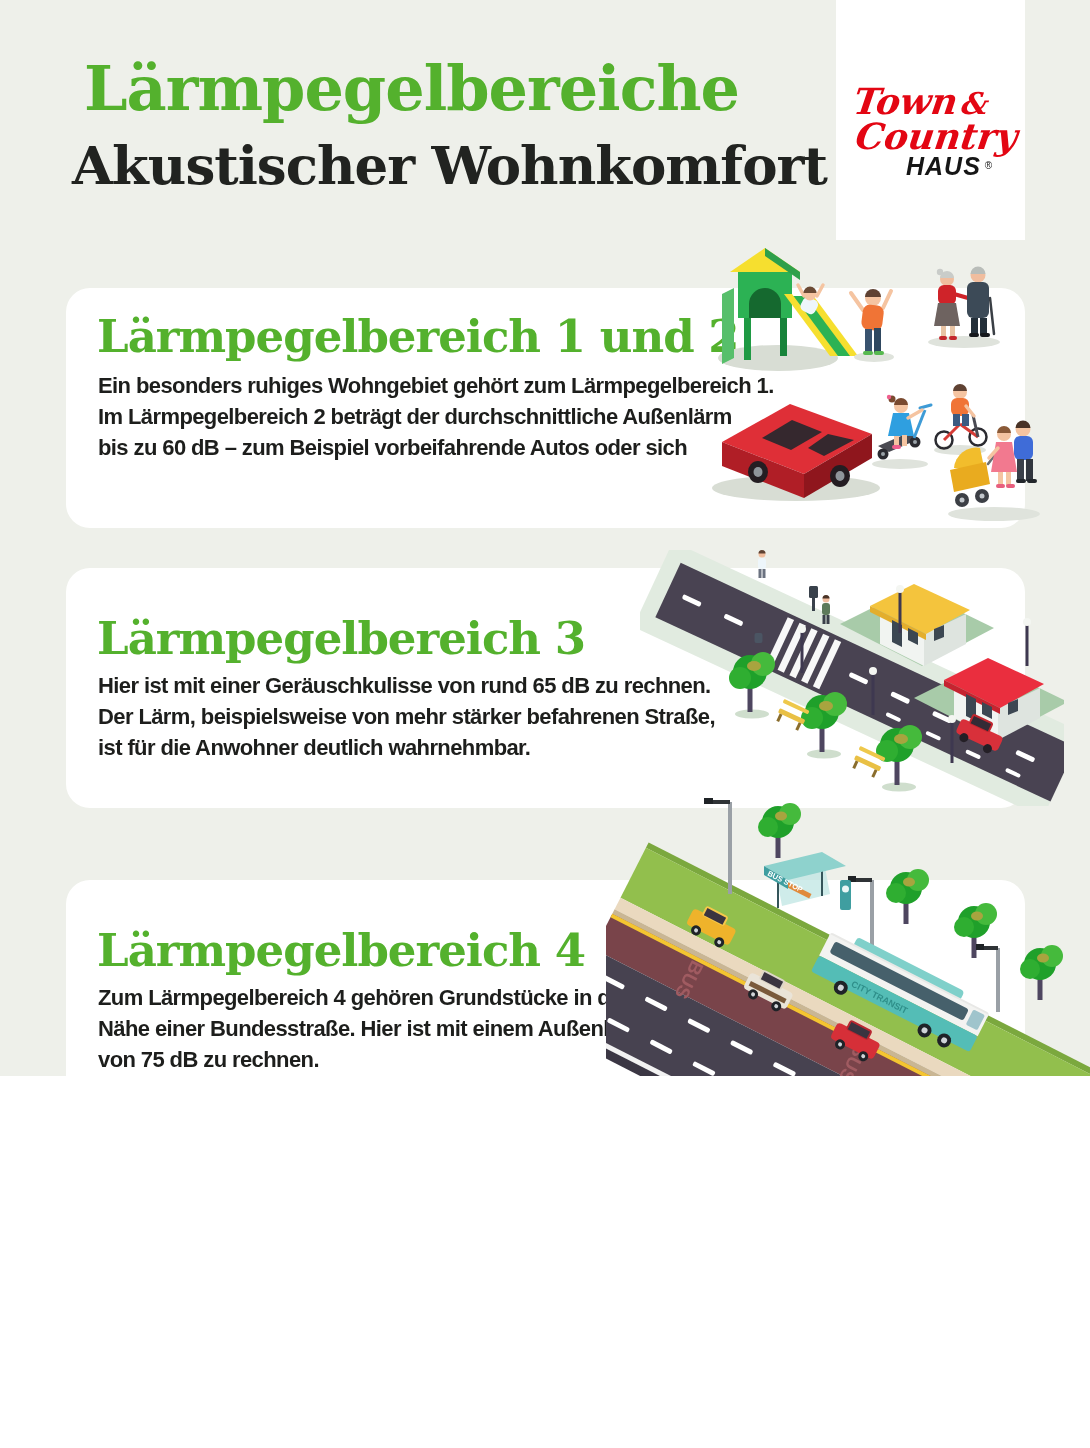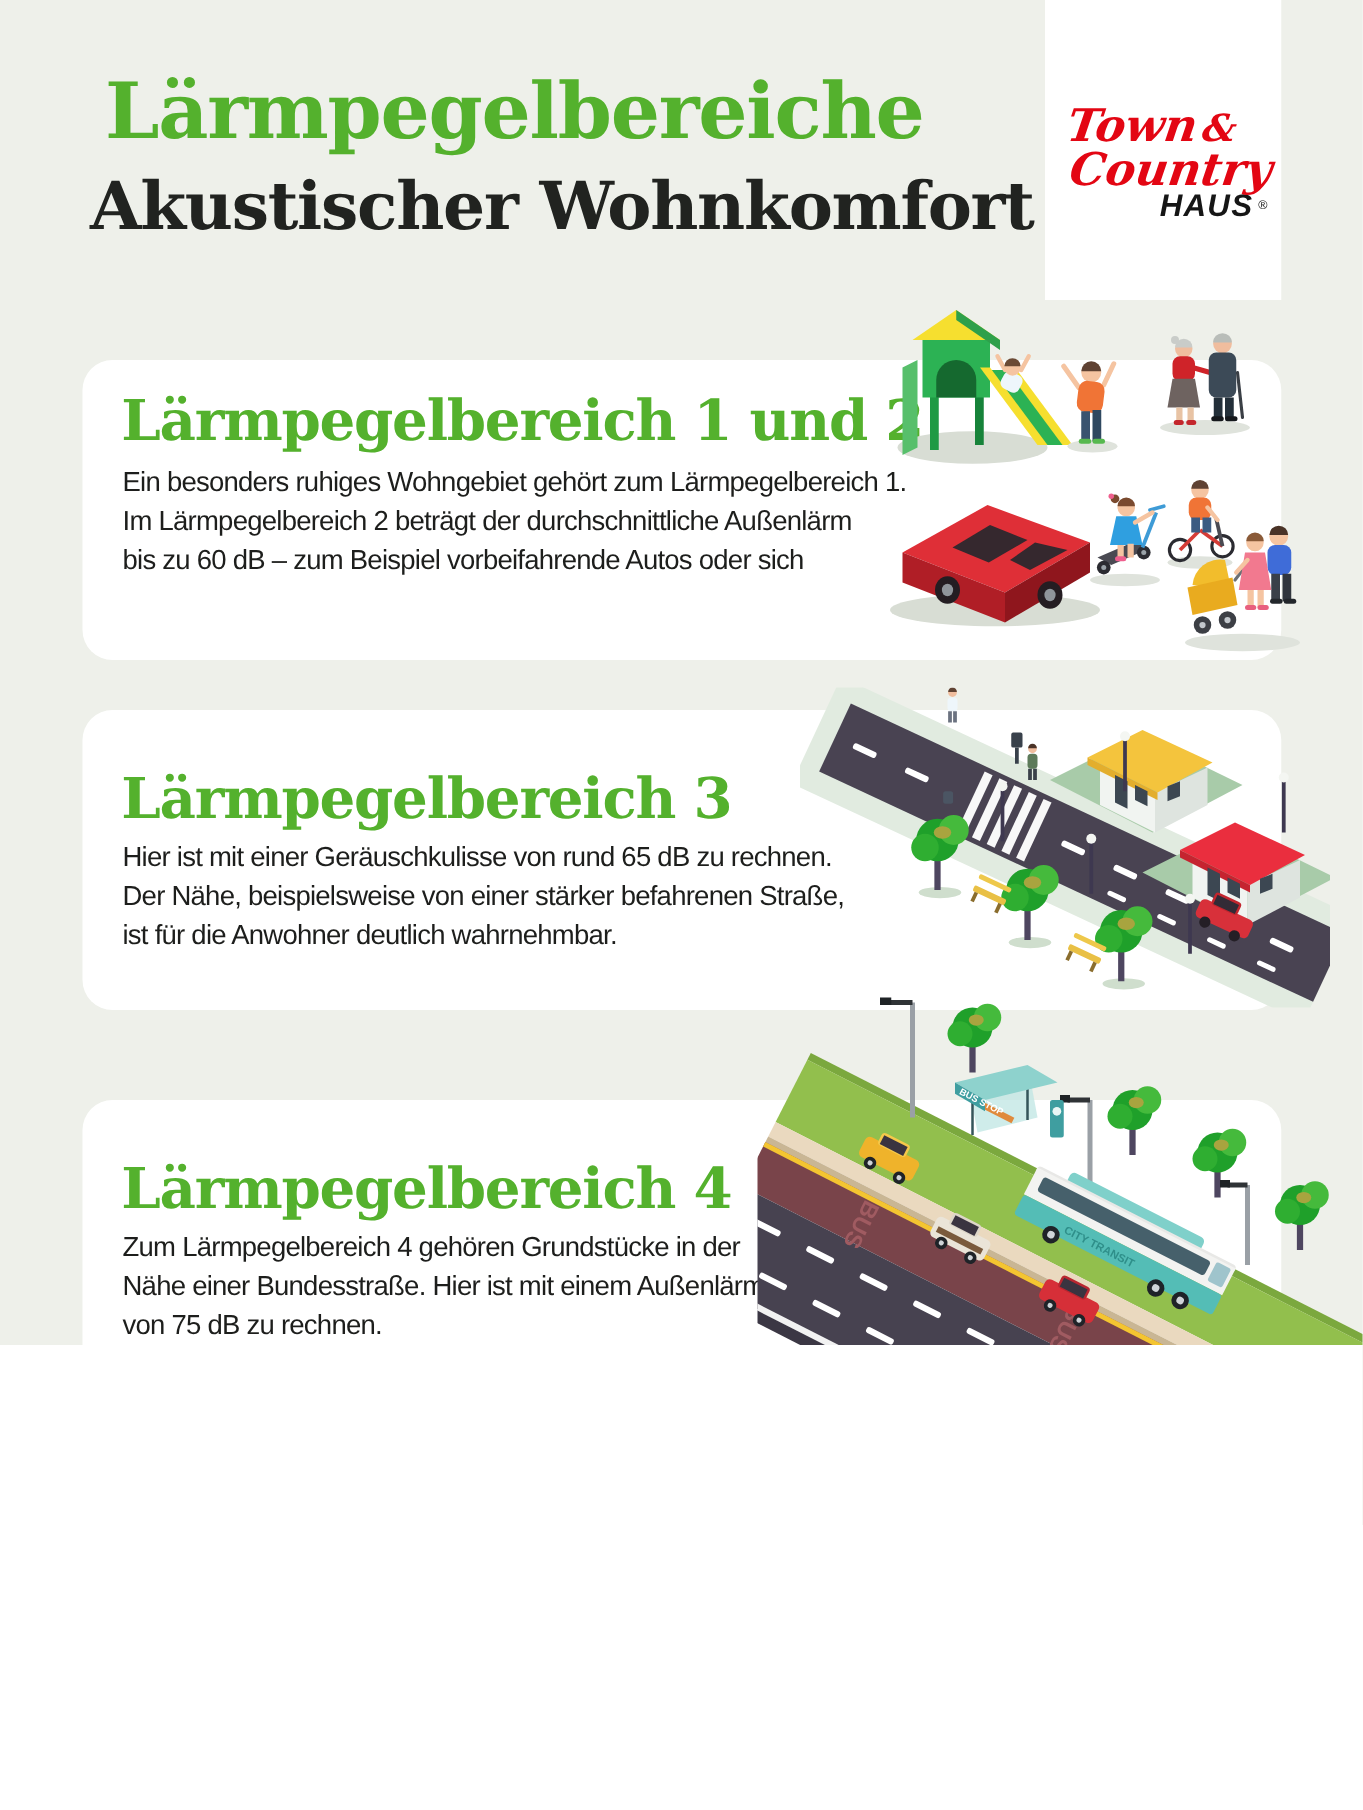--- a/index.html
+++ b/index.html
@@ -14,32 +14,32 @@
     font-family:"DejaVu Serif",serif;font-weight:700;font-size:53px;line-height:1.05;
     letter-spacing:-1px;color:#212320;}
   
   .logo-box{position:absolute;left:836px;top:0;width:189px;height:240px;background:#fff;}
   .logo{position:absolute;left:18px;top:86px;width:160px;}
   .logo .script{font-family:"DejaVu Serif",serif;font-style:italic;font-weight:700;
     color:var(--logo-red,#E30613);display:inline-block;transform:skewX(-8deg);}
   .logo-row1{font-size:36px;line-height:30px;}
   .logo-row1 .amp{font-size:30px;margin-left:4px;}
   .logo-row2{font-size:36px;line-height:34px;margin-left:2px;}
-  .logo-row3{margin-left:52px;margin-top:-2px;text-align:right;}
+  .logo-row3{margin-left:52px;margin-top:-2px;}
   .logo-row3 .haus{font-family:"Liberation Sans",sans-serif;font-style:italic;font-weight:700;
     font-size:25px;letter-spacing:1px;color:#161616;}
   .logo-row3 .reg{font-size:10px;color:#161616;vertical-align:6px;margin-left:4px;}
   
   .card{position:absolute;left:66px;width:959px;height:240px;background:var(--card,#FFFFFF);
     border-radius:24px;z-index:1;}
   .card-heading{position:absolute;left:31px;margin:0;font-family:"DejaVu Serif",serif;
     font-weight:700;font-size:45px;letter-spacing:-1px;color:var(--heading-green,#54B12D);}
   .card1 .card-heading{top:22px;}
   .card2 .card-heading,.card3 .card-heading,.card4 .card-heading{top:44px;}
-  .card-body{position:absolute;left:32px;font-size:22px;font-weight:400;
+  .card-body{position:absolute;left:32px;font-size:22px;font-weight:700;
     letter-spacing:-0.6px;line-height:31px;color:var(--text-dark,#1D1E1C);}
   .card1 .card-body{top:82px;}
   .card2 .card-body,.card3 .card-body,.card4 .card-body{top:102px;}
   .illus{position:absolute;z-index:2;pointer-events:none;}
 </style>
 </head>
 <body>
 
 <div class="canvas">
 
@@ -60,21 +60,21 @@
       <div>Ein besonders ruhiges Wohngebiet gehört zum Lärmpegelbereich 1.</div>
       <div>Im Lärmpegelbereich 2 beträgt der durchschnittliche Außenlärm</div>
       <div>bis zu 60 dB – zum Beispiel vorbeifahrende Autos oder sich</div>
     </div>
   </section>
 
   <section class="card card2" style="top:568px">
     <h3 class="card-heading">Lärmpegelbereich 3</h3>
     <div class="card-body">
       <div>Hier ist mit einer Geräuschkulisse von rund 65 dB zu rechnen.</div>
-      <div>Der Nähe, beispielsweise von einer stärker befahrenen Straße,</div>
+      <div>Der Lärm, beispielsweise von mehr stärker befahrenen Straße,</div>
       <div>ist für die Anwohner deutlich wahrnehmbar.</div>
     </div>
   </section>
 
   <section class="card card3" style="top:880px">
     <h3 class="card-heading">Lärmpegelbereich 4</h3>
     <div class="card-body">
       <div>Zum Lärmpegelbereich 4 gehören Grundstücke in der</div>
       <div>Nähe einer Bundesstraße. Hier ist mit einem Außenlärm</div>
       <div>von 75 dB zu rechnen.</div>

